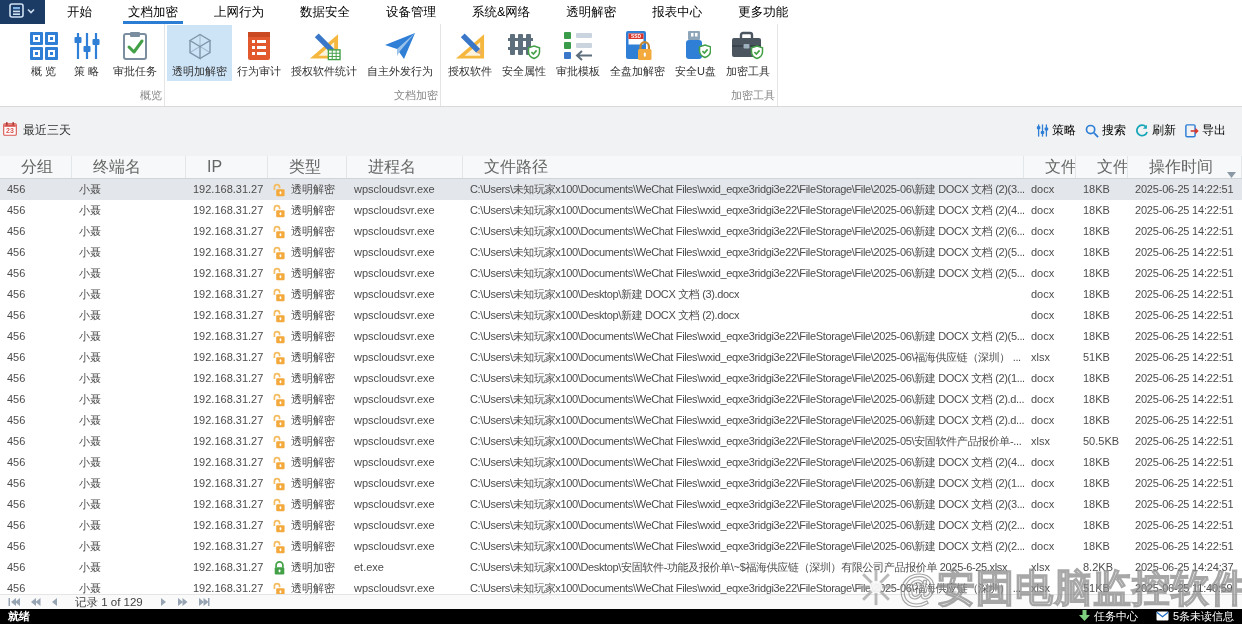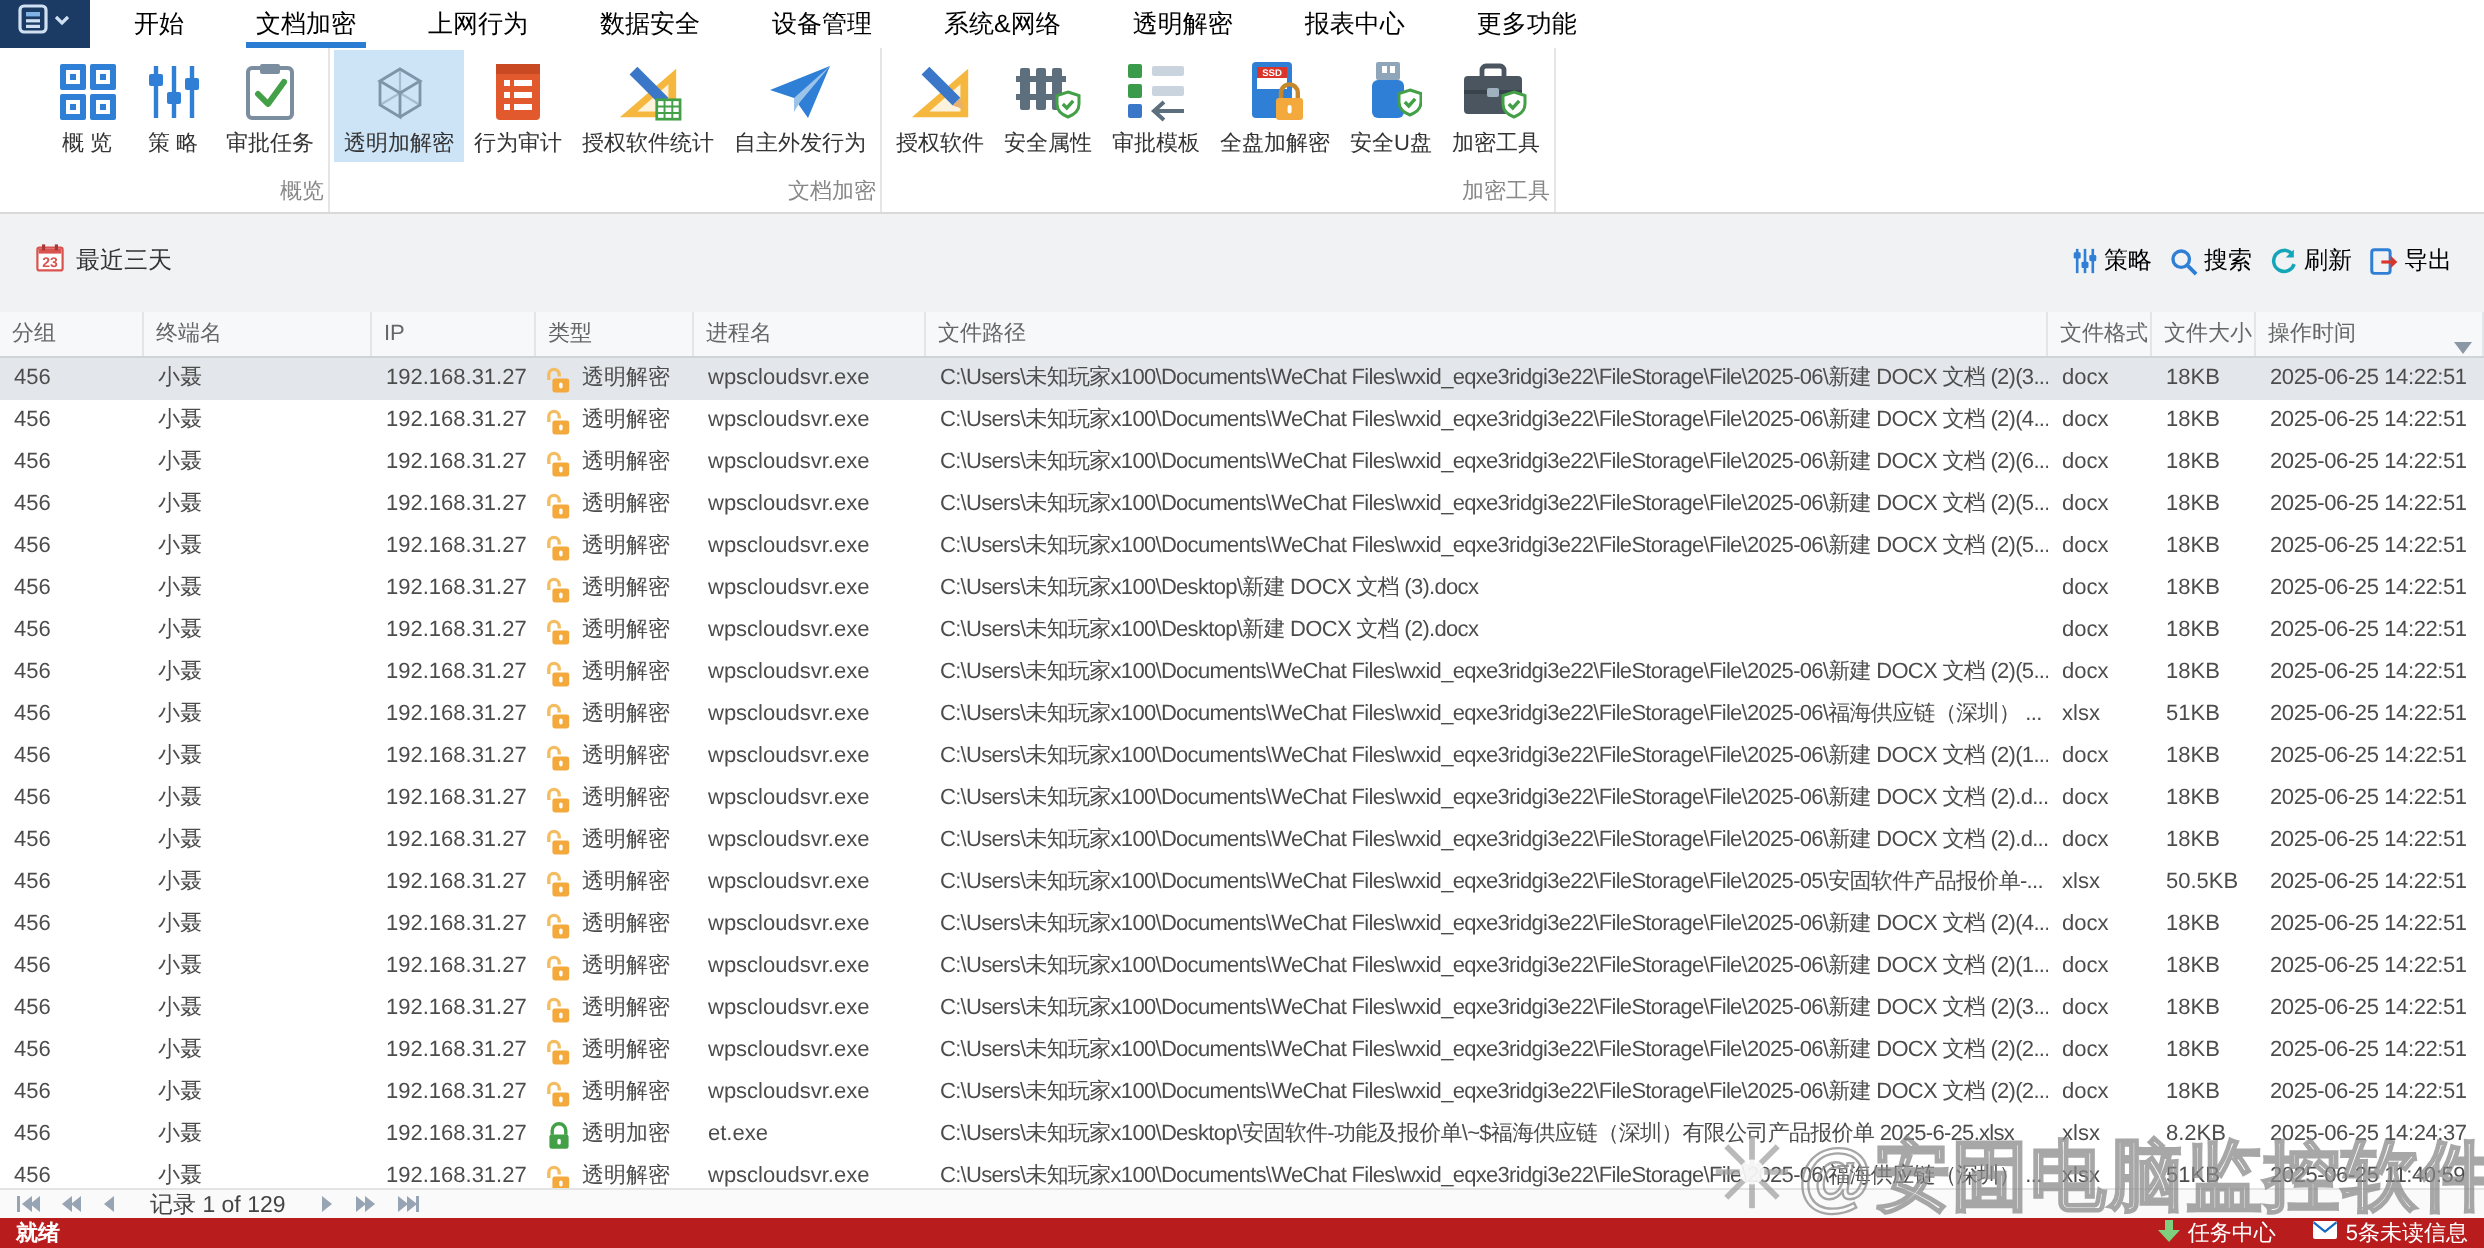--- a/index.html
+++ b/index.html
@@ -12,38 +12,38 @@
 .tab.active::after{content:"";position:absolute;left:13px;right:13px;bottom:0;height:3px;background:#2b7cd3;}
 .ribbon{height:83px;background:#fff;display:flex;padding-left:20px;border-bottom:1px solid #d9d9d9;}
 .rgroup{display:flex;flex-direction:column;border-right:1px solid #e5e5e5;padding:0 2px;}
 .rbuttons{display:flex;flex:1;align-items:flex-start;}
 .rbtn{display:flex;flex-direction:column;align-items:center;padding:3px 5px 2px;margin-top:1px;}
 .rbtn .ricon{width:33px;height:35px;display:flex;align-items:center;justify-content:center;}
 .rbtn .rlabel{font-size:11px;color:#333;white-space:nowrap;margin-top:1px;}
 .rbtn.selected{background:#cde3f6;}
 .rgroup-label{text-align:right;font-size:11px;color:#888;padding:2px 0 3px;}
 .toolbar{height:49px;background:#f1f2f3;position:relative;}
-.recent-btn{position:absolute;left:18px;top:15px;display:flex;gap:6px;align-items:center;font-size:12px;color:#333;}
+.recent-btn{position:absolute;left:3px;top:15px;display:flex;gap:6px;align-items:center;font-size:12px;color:#333;}
 .tb-actions{position:absolute;right:16px;top:15px;display:flex;gap:9px;}
 .tb-action{display:flex;align-items:center;gap:3px;font-size:12px;color:#000000;}
 .thead{height:23px;display:grid;grid-template-columns:72px 114px 82px 79px 116px 561px 52px 52px 114px;background:#f7f8f9;border-bottom:1px solid #cfd4d9;position:relative;}
-.th{font-size:11px;color:#666;line-height:22px;padding-left:6px;border-right:1px solid #e3e6e9;white-space:nowrap;overflow:hidden;}
+.th{font-size:16px;color:#666;line-height:22px;padding-left:21px;border-right:1px solid #e3e6e9;white-space:nowrap;overflow:hidden;}
 .th:last-child{border-right:none;}
 .th-dd{position:absolute;right:6px;top:8px;}
 .rows{height:415px;overflow:hidden;background:#fff;}
 .trow{height:21px;display:grid;grid-template-columns:72px 114px 82px 79px 116px 561px 52px 52px 114px;}
 .trow.selected{background:#e3e6ea;}
 .td{font-size:11px;color:#4c4c4c;line-height:21px;padding-left:7px;white-space:nowrap;overflow:hidden;}
 .td.type{display:flex;align-items:center;gap:5px;padding-left:5px;}
 .td.path{letter-spacing:-0.35px;}
 .td.time{letter-spacing:-0.2px;}
 .pagination{height:15px;background:#fafafa;border-top:1px solid #e4e4e4;display:flex;align-items:center;padding-left:5px;gap:4px;}
 .pg-ic{display:flex;align-items:center;padding:0 3px;}
 .pg-text{font-size:11.5px;color:#444;margin:0 10px;}
-.statusbar{height:15px;background:#b91c1c;display:flex;align-items:flex-start;color:#fff;font-size:11px;position:relative;z-index:10;}
+.statusbar{height:15px;background:#000000;display:flex;align-items:flex-start;color:#fff;font-size:11px;position:relative;z-index:10;}
 .sb-status{margin-left:8px;font-weight:600;}
 .sb-right{position:absolute;right:8px;display:flex;align-items:center;gap:6px;}
 .sb-item{display:flex;align-items:center;gap:4px;margin-left:12px;}
 .watermark{position:absolute;left:856px;top:563px;display:flex;align-items:center;gap:3px;z-index:5;pointer-events:none;}
 .watermark .wm-text{font-size:38px;font-weight:bold;letter-spacing:1px;color:transparent;-webkit-text-stroke:1.15px rgba(138,138,138,0.75);white-space:nowrap;}
 </style>
 </head>
 <body>
 
 <div class="titlebar">

